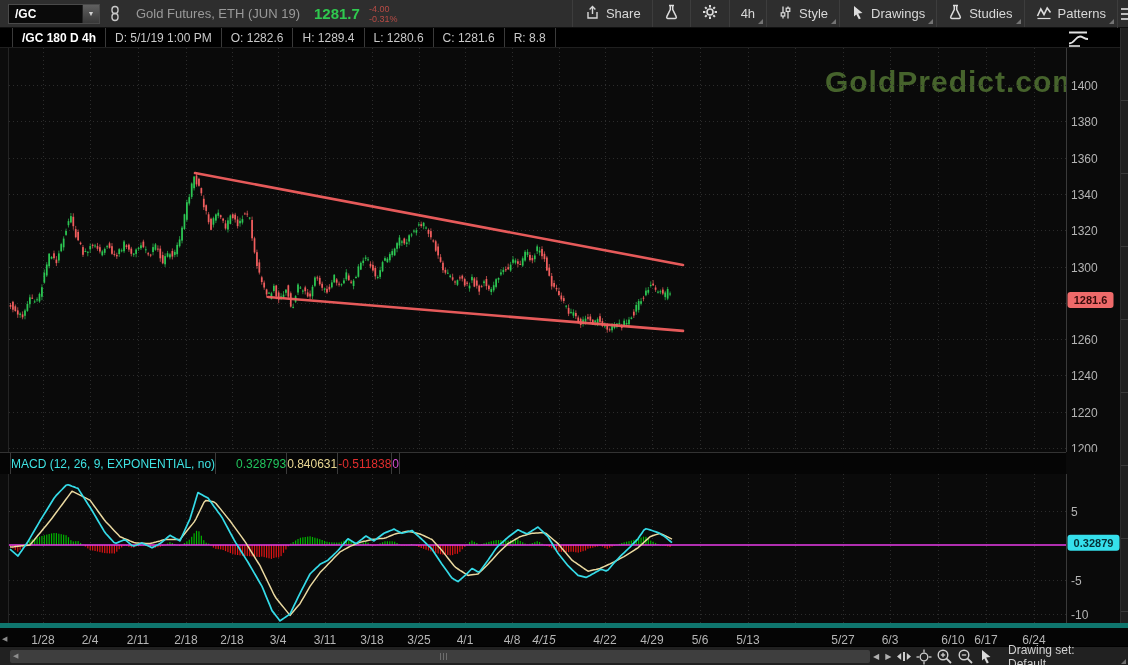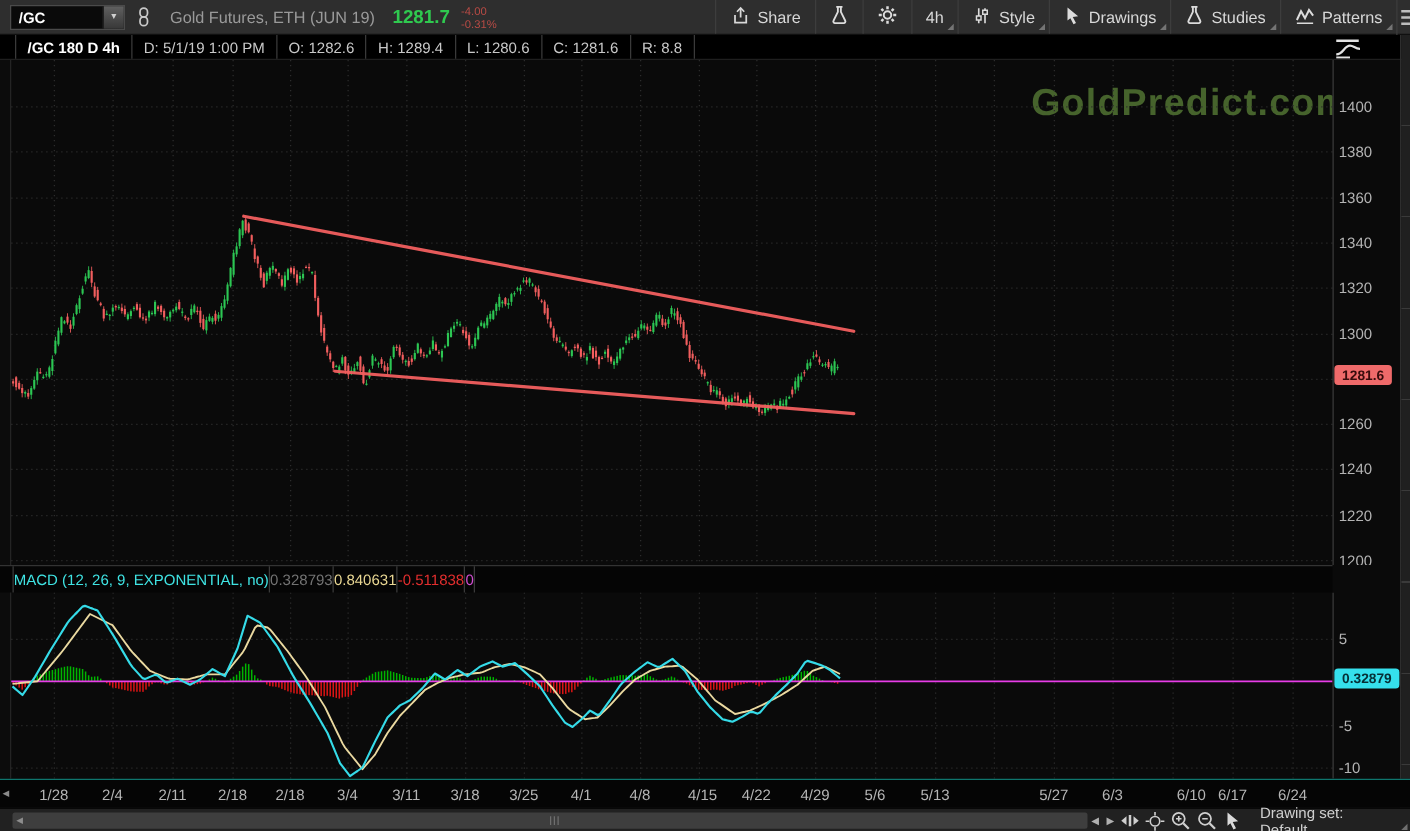--- a/index.html
+++ b/index.html
@@ -43,21 +43,21 @@
   .watermark-text{fill:#46632c;font-size:30px;font-weight:bold;letter-spacing:1px}
   .badge-text{fill:#380c0c;font-size:11px;font-weight:bold}
   .badge-text-macd{fill:#063036;font-size:11px;font-weight:bold}
   
   .macd-row{position:absolute;top:452px;left:0;width:1066px;height:22px;background:#050505;
     display:flex;align-items:stretch;padding-left:10px;border-top:1px solid #333;font-size:12px}
   .mcell{display:flex;align-items:center;padding:0 0;border-right:1px solid #3a3a3a;white-space:nowrap}
   .mcell.first{border-left:1px solid #3a3a3a;color:#3fe3e3}
   
   .x-axis{position:absolute;top:623px;left:0;width:1128px;height:23px;background:#050505;
-    border-top:1px solid #0f766e;color:#b5b5b5;font-size:12px}
+    border-top:5px solid #0f766e;color:#b5b5b5;font-size:12px}
   .x-lab{position:absolute;top:5px;transform:translateX(-50%);white-space:nowrap}
   .pane-arrow{position:absolute;left:2px;top:7px;font-size:7px;color:#8a8a8a}
   
   .bottom-bar{position:absolute;top:646px;left:0;width:1128px;height:19px;background:#212121;border-top:1px solid #000}
   .scroll-track{position:absolute;left:10px;top:3px;width:860px;height:13px;background:#3e3e3e;border-radius:2px}
   .track-arrow{position:absolute;left:3px;top:2px;font-size:7px;color:#8d8d8d}
   .grip{position:absolute;left:50%;top:3px;display:flex;gap:2px}
   .grip i{display:block;width:1px;height:7px;background:#6e6e6e}
   .nav-cluster{position:absolute;left:872px;top:0;height:19px;display:flex;align-items:center;gap:4px;color:#c9c9c9}
   .tiny-arrow{font-size:8px;color:#b0b0b0;padding:0 1px;cursor:pointer}
@@ -770,21 +770,21 @@
     </g>
     <line x1="195" y1="125.0" x2="683" y2="217.0" stroke="#f25f5f" stroke-width="2.6" stroke-linecap="round" opacity="0.95"></line>
     <line x1="268" y1="249.0" x2="683" y2="282.9" stroke="#f25f5f" stroke-width="2.6" stroke-linecap="round" opacity="0.95"></line>
     <line x1="1066.5" y1="0" x2="1066.5" y2="404" class="axisline"></line>
     <rect x="1067.5" y="243.9" width="46" height="16" rx="3" fill="#ef6a6a"></rect>
     <text x="1090.5" y="255.9" text-anchor="middle" class="badge-text">1281.6</text>
   </svg>
 
 <div class="macd-row" id="macd-row">
     <span class="mcell first">MACD (12, 26, 9, EXPONENTIAL, no)</span>
-    <span class="mcell" style="color: #737373;">0.328793</span>
+    <span class="mcell" style="color: #22c55e; margin-left: 20px;">0.328793</span>
     <span class="mcell" style="color: rgb(233, 215, 147);">0.840631</span>
     <span class="mcell" style="color: rgb(226, 46, 46);">-0.511838</span>
     <span class="mcell" style="color: rgb(212, 79, 212);">0</span>
   </div>
 
 <svg id="macd-svg" width="1128" height="149" viewBox="0 0 1128 149">
     <line x1="43.5" y1="0" x2="43.5" y2="149" class="grid"></line>
     <line x1="90.5" y1="0" x2="90.5" y2="149" class="grid"></line>
     <line x1="138.5" y1="0" x2="138.5" y2="149" class="grid"></line>
     <line x1="186.5" y1="0" x2="186.5" y2="149" class="grid"></line>
@@ -1109,21 +1109,21 @@
     <span class="x-lab" style="left: 90px;">2/4</span>
     <span class="x-lab" style="left: 138px;">2/11</span>
     <span class="x-lab" style="left: 186px;">2/18</span>
     <span class="x-lab" style="left: 232px;">2/18</span>
     <span class="x-lab" style="left: 278px;">3/4</span>
     <span class="x-lab" style="left: 325px;">3/11</span>
     <span class="x-lab" style="left: 372px;">3/18</span>
     <span class="x-lab" style="left: 419px;">3/25</span>
     <span class="x-lab" style="left: 465px;">4/1</span>
     <span class="x-lab" style="left: 512px;">4/8</span>
-    <span class="x-lab" style="left: 562px;">4/15</span>
+    <span class="x-lab" style="left: 544px; font-style: italic;">4/15</span>
     <span class="x-lab" style="left: 605px;">4/22</span>
     <span class="x-lab" style="left: 652px;">4/29</span>
     <span class="x-lab" style="left: 700px;">5/6</span>
     <span class="x-lab" style="left: 748px;">5/13</span>
     <span class="x-lab" style="left: 795px; margin-top: 16px;">5/20</span>
     <span class="x-lab" style="left: 843px;">5/27</span>
     <span class="x-lab" style="left: 890px;">6/3</span>
     <span class="x-lab" style="left: 953px;">6/10</span>
     <span class="x-lab" style="left: 986px;">6/17</span>
     <span class="x-lab" style="left: 1034px;">6/24</span>

